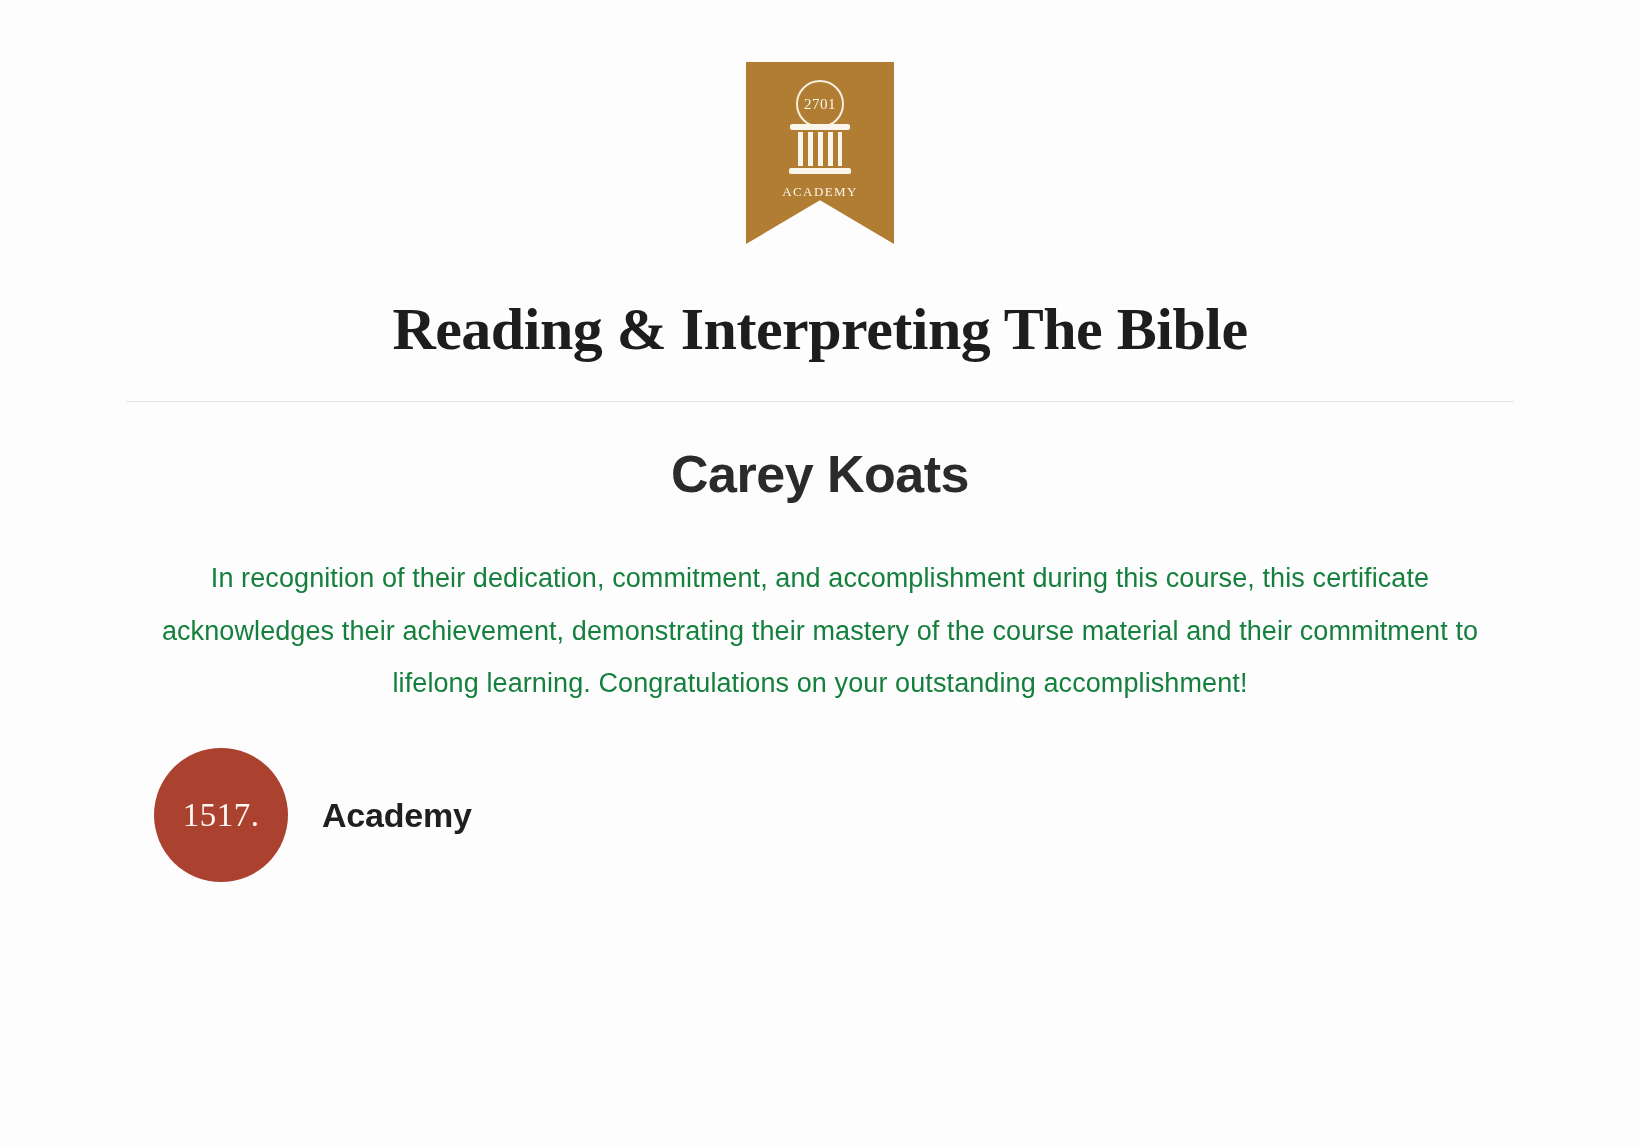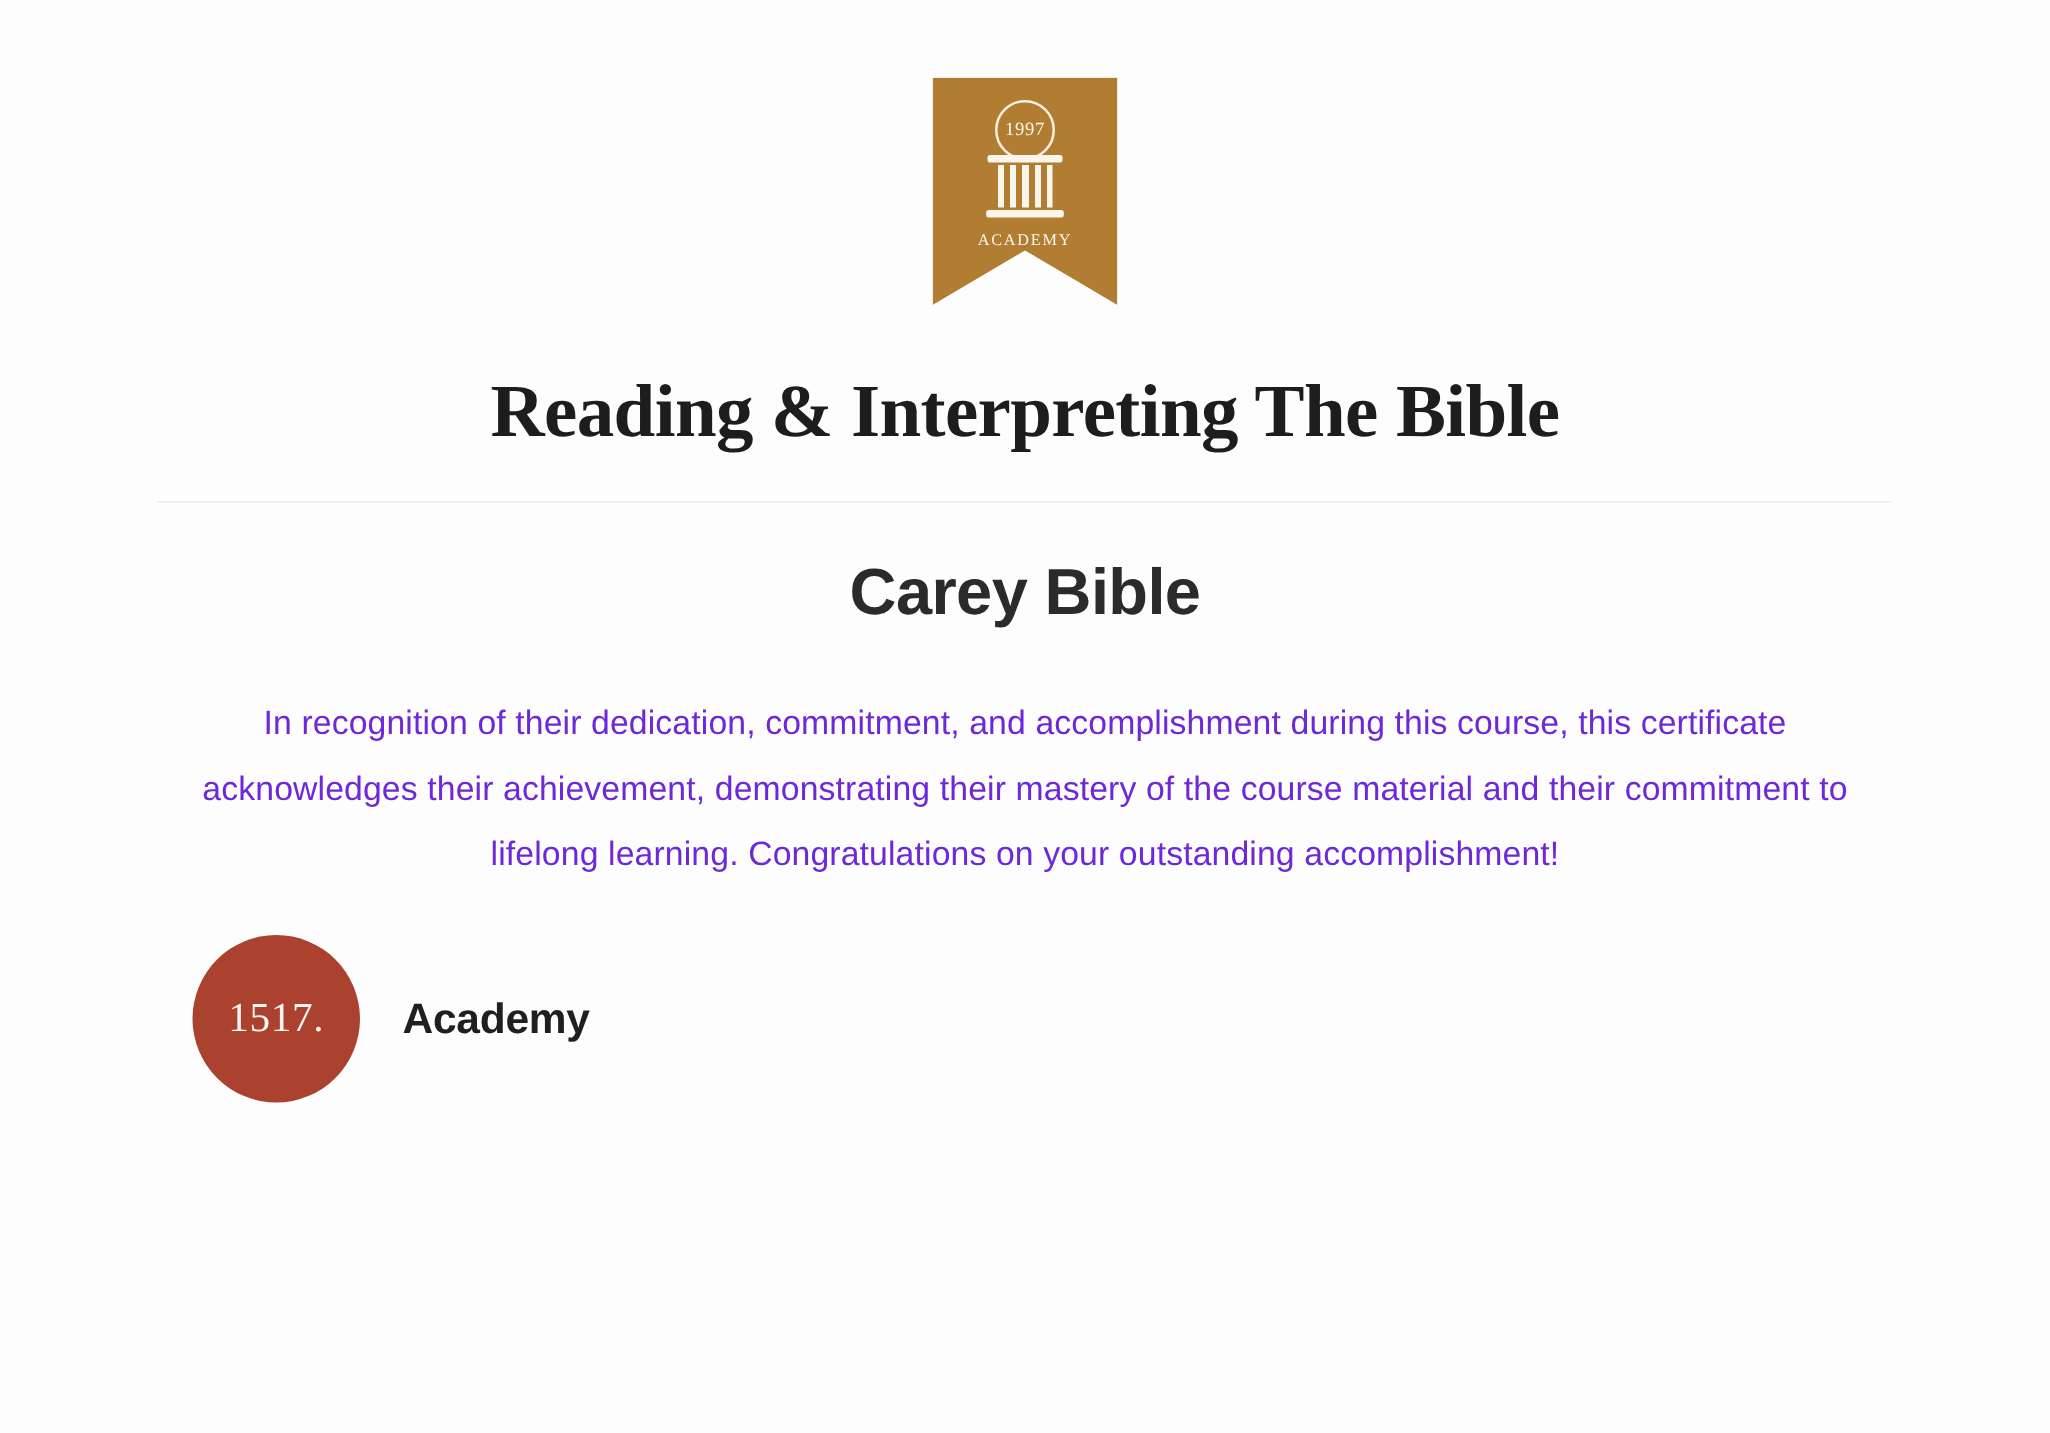--- a/index.html
+++ b/index.html
@@ -130,21 +130,21 @@
     letter-spacing: -0.5px;
   }
 
   
   .body-text {
     margin-top: 48px;
     width: 1368px;
     text-align: center;
     font-size: 27px;
     line-height: 1.95;
-    color: #6d28d9;
+    color: #15803d;
     letter-spacing: 0.1px;
   }
 
   
   .footer {
     margin-top: 38px;
     width: 1388px;
     display: flex;
     align-items: flex-start;
     justify-content: space-between;
@@ -195,36 +195,36 @@
   }
 </style>
 </head>
 <body>
 
 <div class="certificate">
 
   <div class="ribbon-wrap">
     <div class="ribbon">
       <div class="ribbon-inner">
-        <div class="ribbon-circle">1997</div>
+        <div class="ribbon-circle">2701</div>
         <div class="ribbon-col">
           <div class="col-cap"></div>
           <div class="col-shaft"></div>
           <div class="col-base"></div>
         </div>
         <div class="ribbon-word">ACADEMY</div>
       </div>
     </div>
   </div>
 
   <div class="course-title">Reading &amp; Interpreting The Bible</div>
 
   <div class="divider"></div>
 
-  <div class="recipient">Carey Bible</div>
+  <div class="recipient">Carey Koats</div>
 
   <div class="body-text">In recognition of their dedication, commitment, and accomplishment during this course, this certificate acknowledges their achievement, demonstrating their mastery of the course material and their commitment to lifelong learning. Congratulations on your outstanding accomplishment!</div>
 
   <div class="footer">
     <div class="footer-left">
       <div class="seal">1517.</div>
       <div class="academy-word">Academy</div>
     </div>
     <div class="footer-right">
     </div>

